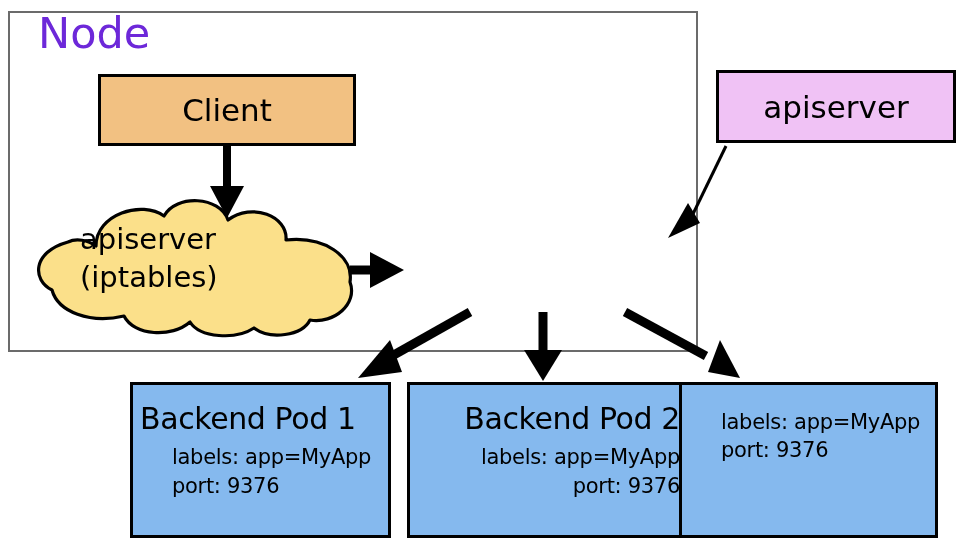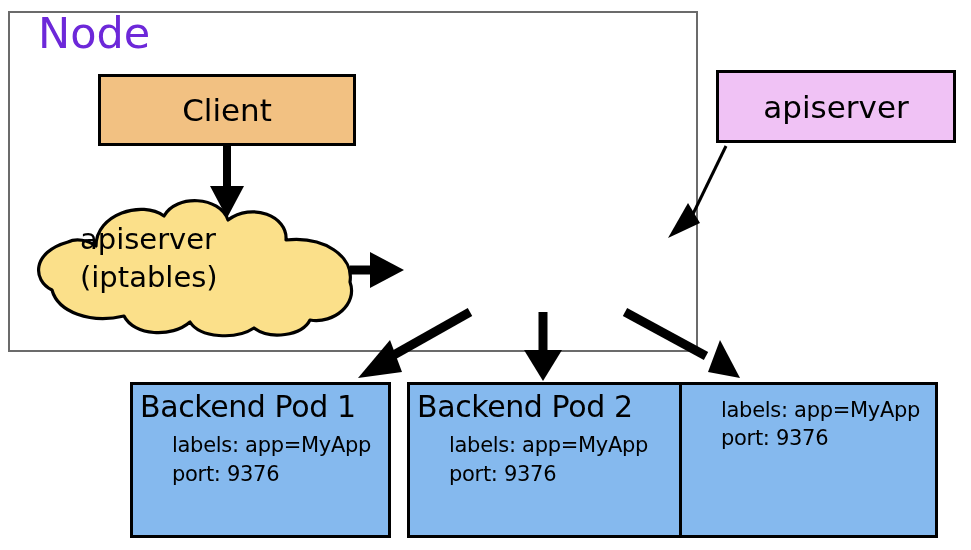--- a/index.html
+++ b/index.html
@@ -67,27 +67,27 @@
     background: #f0c2f5;
     font-size: 31px;
   }
   .pod-box {
     position: absolute;
     box-sizing: border-box;
     border: 3px solid #000000;
     background: #85b9ee;
     top: 382px;
     height: 156px;
-    padding: 4px 6px 0 7px;
+    padding: 16px 6px 0 7px;
     display: flex;
     flex-direction: column;
     color: #000000;
   }
   .pod-1 { left: 130px; width: 261px; }
-  .pod-2 { left: 407px; width: 282px; }
+  .pod-2 { left: 407px; width: 282px; text-align: right; }
   .pod-3 { left: 679px; width: 259px; }
   .pod-title {
     font-size: 30px;
     line-height: 1.18;
     white-space: nowrap;
     letter-spacing: -0.4px;
   }
   .pod-line {
     font-size: 21px;
     line-height: 1.35;

